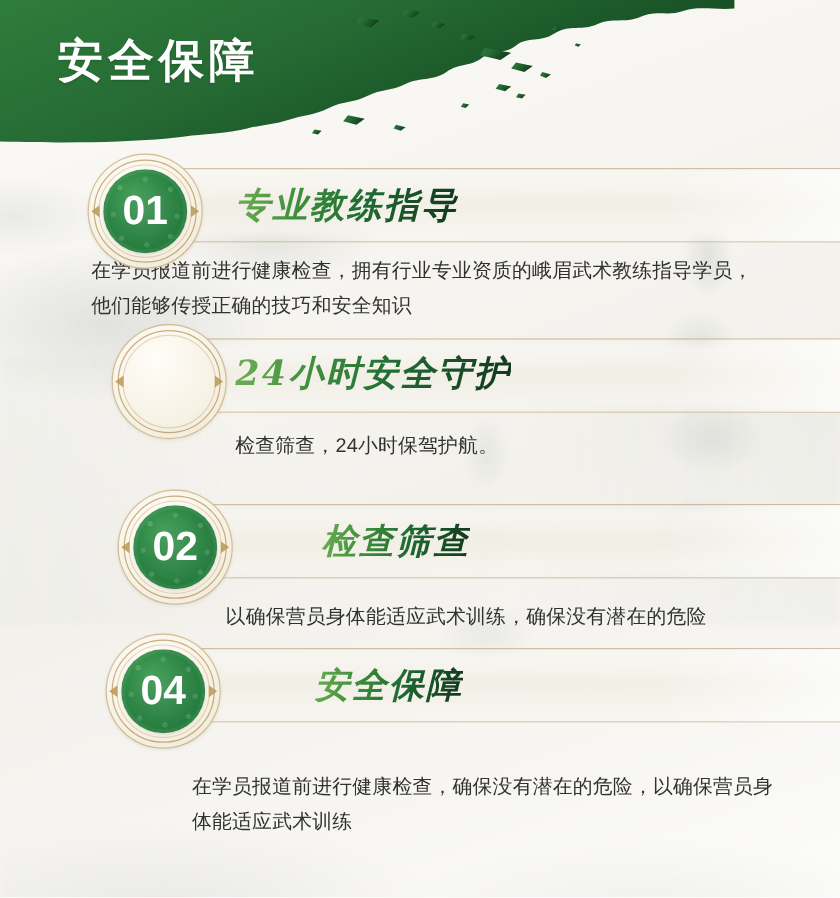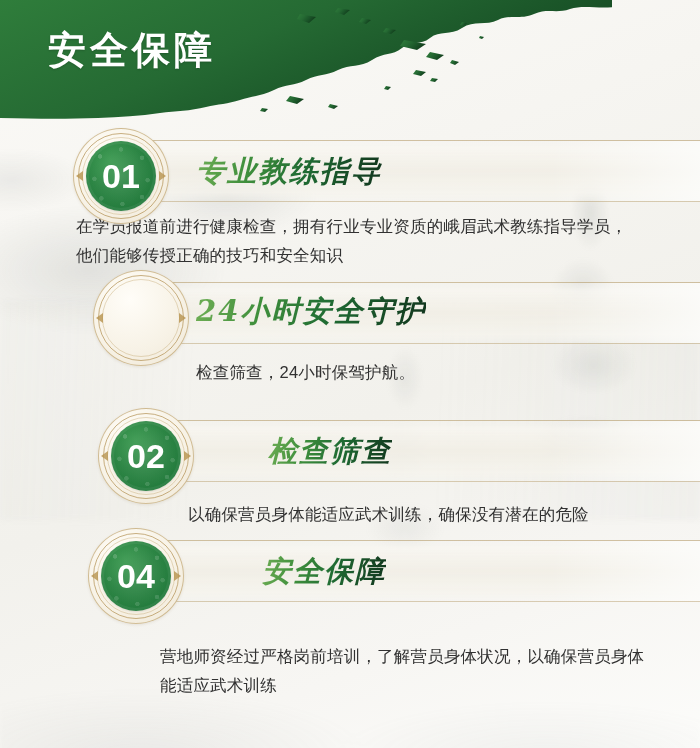--- a/index.html
+++ b/index.html
@@ -379,17 +379,17 @@
         <div class="badge-ring"></div>
         <div class="badge-ring2"></div>
         <div class="badge-arrow left"></div>
         <div class="badge-arrow right"></div>
         <div class="badge-inner">
           <div class="badge-pattern"></div>
           <span class="badge-num">04</span>
         </div>
       </div>
       <div class="item-title" style="top:552px; left:262px;">安全保障</div>
-      <div class="item-body" style="left:160px; top:642px; width:500px;">营地师资经过严格岗前培训，了解营员身体状况，以确保营员身体能适应武术训练</div>
+      <div class="item-body" style="left:160px; top:642px; width:500px;">在学员报道前进行健康检查，确保没有潜在的危险，以确保营员身体能适应武术训练</div>
     </div>
 
   </div>
 </div>
 
 </body></html>

